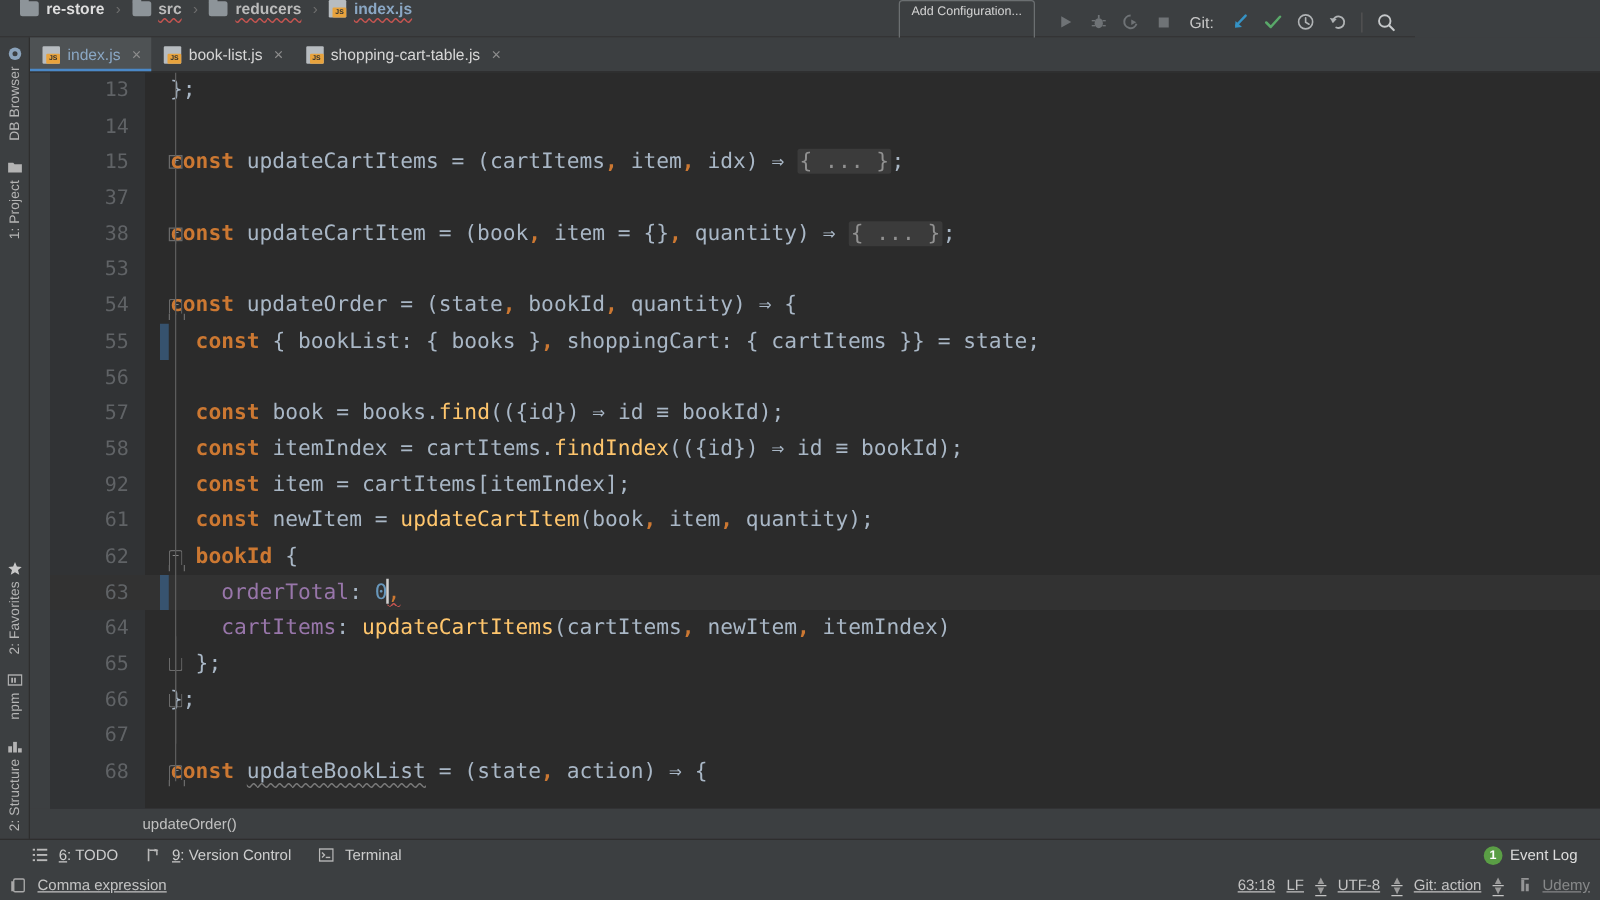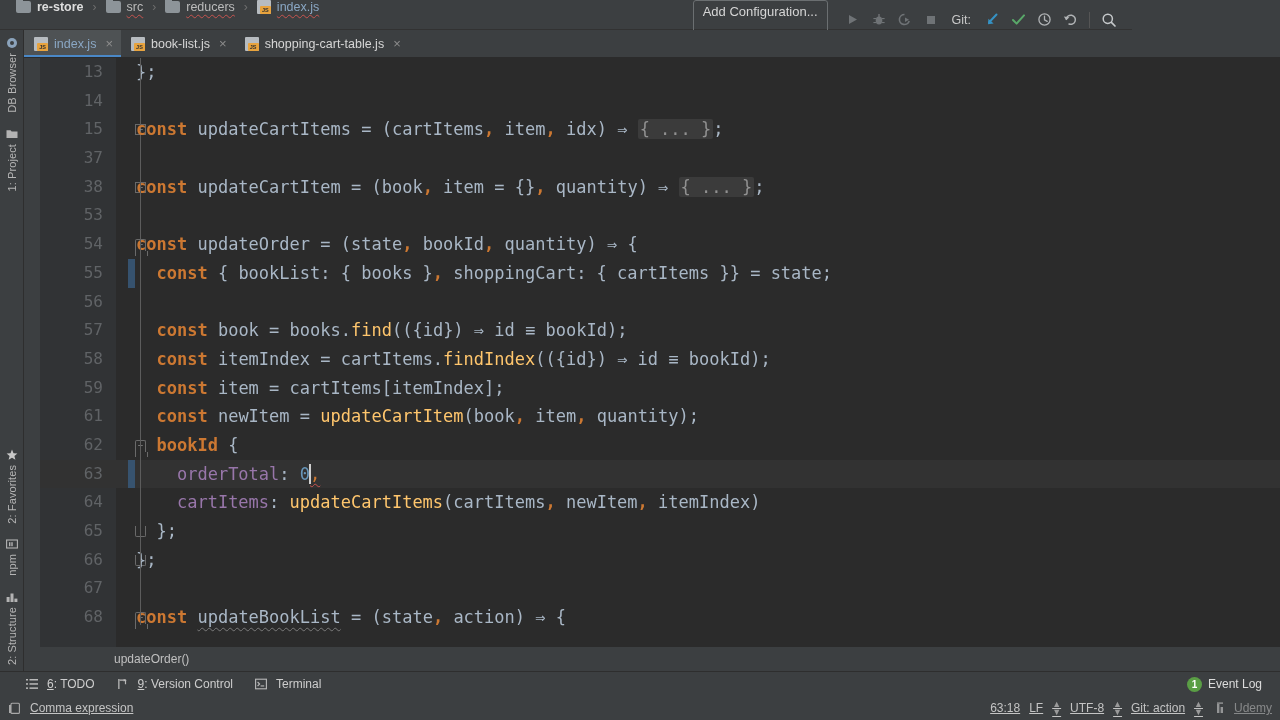--- a/index.html
+++ b/index.html
@@ -13,21 +13,21 @@
 
   
   .toolbar {
     position: absolute; left: 0; top: 0; width: 1132px; height: 30px;
     background: #3c3f41; display: flex; align-items: flex-start;
     border-bottom: 1px solid #323232;
   }
   .crumbs { display: flex; align-items: center; padding-left: 14px; gap: 0; }
   .crumb { display: flex; align-items: center; gap: 6px; padding: 0 2px; }
   .crumb-label {
-    font-size: 12.5px; color: #bbbbbb; white-space: nowrap;
+    font-size: 12.5px; color: #bbbbbb; white-space: nowrap; font-weight: bold;
   }
   .crumb.first .crumb-label { color: #dedede; font-weight: bold; }
   .crumb.wavy .crumb-label {
     text-decoration: underline wavy #c75450;
     text-underline-offset: 3px;
     text-decoration-thickness: 1px;
   }
   .crumb.file .crumb-label { color: #8aa7c4; }
   .sep { color: #6e6e6e; font-size: 12px; margin: 0 7px; }
   .ico-folder {
@@ -50,21 +50,21 @@
     content: "JS"; position: absolute; right: 0; bottom: -1px; width: 11px; height: 9px;
     font-size: 5.5px; color: #30302f; text-align: center; line-height: 9px;
     font-family: "Liberation Sans", sans-serif; font-weight: bold;
   }
 
   .tb-right {
     margin-left: auto; display: flex; align-items: center; gap: 0; padding-right: 10px;
   }
   .addconf {
     border: 1px solid #6b6f71; border-radius: 3px; color: #d5d5d5;
-    font-size: 13px; padding: 3px 9px 19px; background: transparent;
+    font-size: 10px; padding: 3px 9px 19px; background: transparent;
     margin-right: 12px; white-space: nowrap;
   }
   .tb-icon {
     width: 26px; height: 24px; display: flex; align-items: center; justify-content: center;
   }
   .git-label { font-size: 12.5px; color: #c8c8c8; margin: 0 8px 0 8px; }
   .tb-div { width: 1px; height: 16px; background: #555; margin: 0 6px; }
 
   
   .leftstripe {
@@ -379,21 +379,21 @@
         <div class="row"><span class="lnum">14</span><span class="code"></span></div>
         <div class="row"><span class="lnum">15</span><span class="fold">+</span><span class="code"><span class="kw">const</span><span class="id"> updateCartItems </span><span class="pun">= </span><span class="id">(cartItems</span><span class="kw">, </span><span class="id">item</span><span class="kw">, </span><span class="id">idx) </span><span class="pun">⇒ </span><span class="fold-ph">{ ... }</span><span class="pun">;</span></span></div>
         <div class="row"><span class="lnum">37</span><span class="code"></span></div>
         <div class="row"><span class="lnum">38</span><span class="fold">+</span><span class="code"><span class="kw">const</span><span class="id"> updateCartItem </span><span class="pun">= </span><span class="id">(book</span><span class="kw">, </span><span class="id">item </span><span class="pun">= </span><span class="id">{}</span><span class="kw">, </span><span class="id">quantity) </span><span class="pun">⇒ </span><span class="fold-ph">{ ... }</span><span class="pun">;</span></span></div>
         <div class="row"><span class="lnum">53</span><span class="code"></span></div>
         <div class="row"><span class="lnum">54</span><span class="fold minus">−</span><span class="code"><span class="kw">const</span><span class="id"> updateOrder </span><span class="pun">= </span><span class="id">(state</span><span class="kw">, </span><span class="id">bookId</span><span class="kw">, </span><span class="id">quantity) </span><span class="pun">⇒ </span><span class="pun">{</span></span></div>
         <div class="row"><span class="lnum">55</span><span class="chgbar" style="top: 0px; height: 28.7px; left: 88px; width: 7px; background: rgb(56, 89, 122);"></span><span class="code"><span class="pun">  </span><span class="kw">const</span><span class="id"> { bookList: { books }</span><span class="kw">, </span><span class="id">shoppingCart: { cartItems }} </span><span class="pun">= </span><span class="id">state</span><span class="pun">;</span></span></div>
         <div class="row"><span class="lnum">56</span><span class="code"></span></div>
         <div class="row"><span class="lnum">57</span><span class="code"><span class="pun">  </span><span class="kw">const</span><span class="id"> book </span><span class="pun">= </span><span class="id">books.</span><span class="fn">find</span><span class="id">(({id}) </span><span class="pun">⇒ </span><span class="id">id </span><span class="pun">≡ </span><span class="id">bookId)</span><span class="pun">;</span></span></div>
         <div class="row"><span class="lnum">58</span><span class="code"><span class="pun">  </span><span class="kw">const</span><span class="id"> itemIndex </span><span class="pun">= </span><span class="id">cartItems.</span><span class="fn">findIndex</span><span class="id">(({id}) </span><span class="pun">⇒ </span><span class="id">id </span><span class="pun">≡ </span><span class="id">bookId)</span><span class="pun">;</span></span></div>
-        <div class="row"><span class="lnum">59</span><span class="code"><span class="pun">  </span><span class="kw">const</span><span class="id"> item </span><span class="pun">= </span><span class="id">cartItems[itemIndex]</span><span class="pun">;</span></span></div>
+        <div class="row"><span class="lnum">92</span><span class="code"><span class="pun">  </span><span class="kw">const</span><span class="id"> item </span><span class="pun">= </span><span class="id">cartItems[itemIndex]</span><span class="pun">;</span></span></div>
         <div class="row"><span class="lnum">61</span><span class="code"><span class="pun">  </span><span class="kw">const</span><span class="id"> newItem </span><span class="pun">= </span><span class="fn">updateCartItem</span><span class="id">(book</span><span class="kw">, </span><span class="id">item</span><span class="kw">, </span><span class="id">quantity)</span><span class="pun">;</span></span></div>
         <div class="row"><span class="lnum">62</span><span class="fold minus">−</span><span class="code"><span class="pun">  </span><span class="kw">bookId</span><span class="pun"> {</span></span></div>
         <div class="row current"><span class="lnum">63</span><span class="chgbar" style="top: 0px; height: 28.7px; left: 88px; width: 7px; background: rgb(56, 89, 122);"></span><span class="code"><span class="pun">    </span><span class="prop">orderTotal</span><span class="pun">: </span><span class="num">0</span><span class="caret"></span><span class="pun errwave" style="color: rgb(204, 120, 50);">,</span></span></div>
         <div class="row"><span class="lnum">64</span><span class="code"><span class="pun">    </span><span class="prop">cartItems</span><span class="pun">: </span><span class="fn">updateCartItems</span><span class="id">(cartItems</span><span class="kw">, </span><span class="id">newItem</span><span class="kw">, </span><span class="id">itemIndex)</span></span></div>
         <div class="row"><span class="lnum">65</span><span class="foldend" style="top: 9px;"></span><span class="code"><span class="pun">  };</span></span></div>
         <div class="row"><span class="lnum">66</span><span class="foldend" style="top: 9px;"></span><span class="code"><span class="pun">};</span></span></div>
         <div class="row"><span class="lnum">67</span><span class="code"></span></div>
         <div class="row"><span class="lnum">68</span><span class="fold minus">−</span><span class="code"><span class="kw">const</span><span class="id"> </span><span class="id unused">updateBookList</span><span class="id"> </span><span class="pun">= </span><span class="id">(state</span><span class="kw">, </span><span class="id">action) </span><span class="pun">⇒ </span><span class="pun">{</span></span></div>
         <div class="foldline" style="top: 0px; height: 67.4px;"></div>
         <div class="foldline" style="top: 77.4px; height: 59.4px;"></div>

